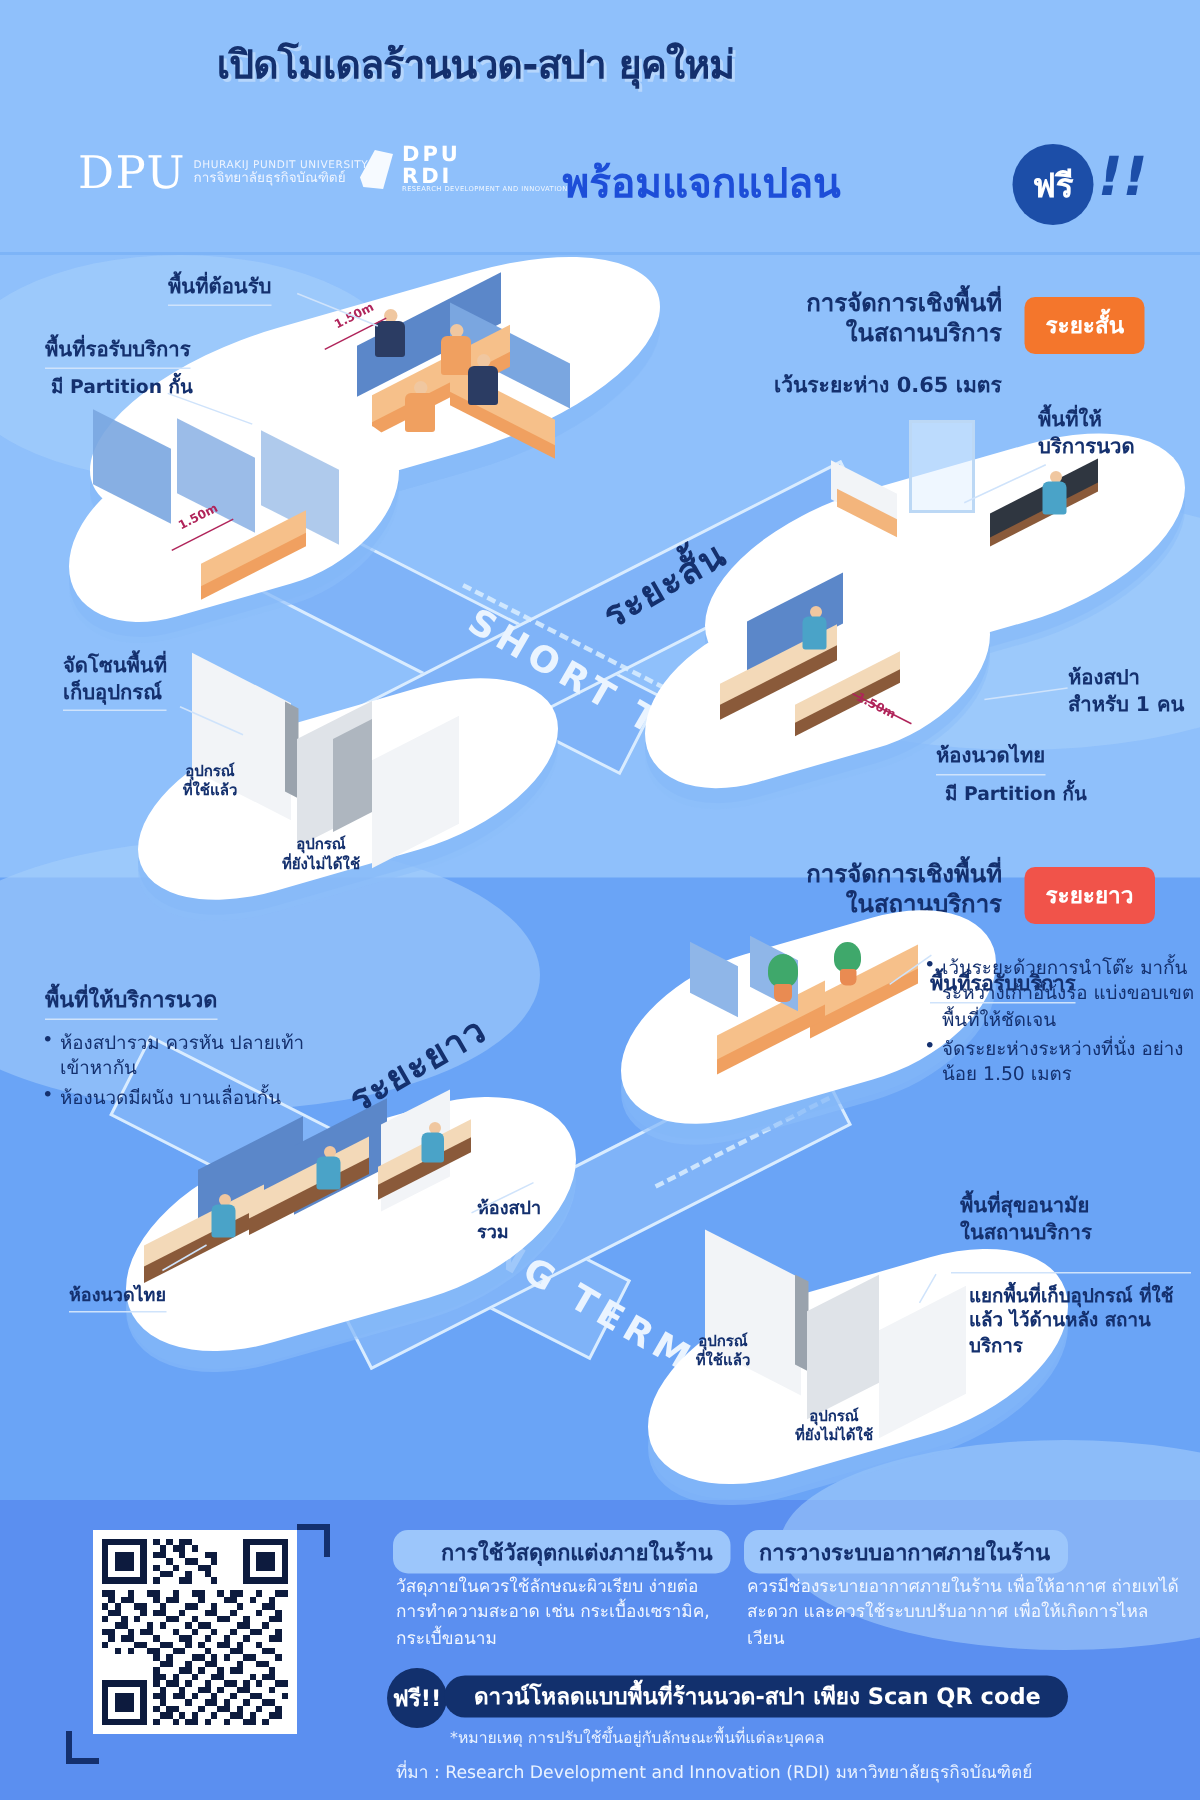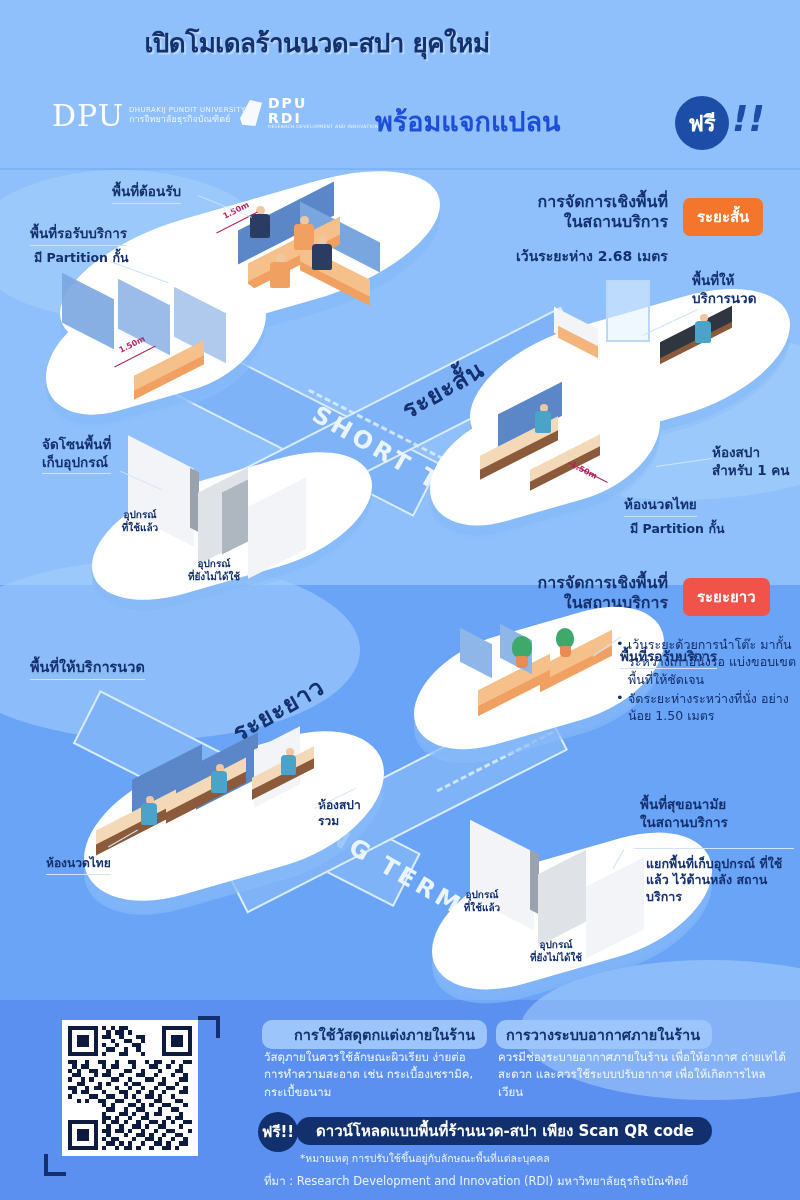--- a/index.html
+++ b/index.html
@@ -275,21 +275,21 @@
   <div class="roadtxt th" style="left:398px; top:370px; transform:rotate(-30deg);">ระยะสั้น</div>
   <div class="roadtxt" style="left:300px; top:452px; transform:rotate(30deg);">SHORT TERM</div>
   <div class="roadtxt th" style="left:228px; top:690px; transform:rotate(-30deg);">ระยะยาว</div>
   <div class="roadtxt" style="left:280px; top:846px; transform:rotate(30deg);">LONG TERM</div>
 
   <div class="sec-head" style="left:498px; top:192px; width:170px;">
     <div class="ttl">การจัดการเชิงพื้นที่</div>
     <div class="ttl">ในสถานบริการ</div>
   </div>
   <div class="pill short" style="left:683px; top:198px;">ระยะสั้น</div>
-  <div class="sec-sub" style="left:516px; top:245px;">เว้นระยะห่าง 2.68 เมตร</div>
+  <div class="sec-sub" style="left:516px; top:245px;">เว้นระยะห่าง 0.65 เมตร</div>
 
   <div class="iso-shadow" style="left:60px; top:212px; width:380px; height:120px;"></div>
   <div class="iso-plat" style="left:60px; top:200px; width:380px; height:118px;"></div>
 
   <div class="part" style="left:238px; top:206px; width:96px; height:34px; transform:skewY(-27deg);"></div>
   <div class="part-l" style="left:300px; top:222px; width:80px; height:30px; transform:skewY(27deg);"></div>
   <div class="desk-top" style="left:248px; top:240px; width:92px; height:22px; transform:skewY(-27deg);"></div>
   <div class="desk" style="left:248px; top:258px; width:92px; height:10px; transform:skewY(-27deg);"></div>
   <div class="desk-top" style="left:300px; top:262px; width:70px; height:20px; transform:skewY(27deg);"></div>
   <div class="desk" style="left:300px; top:279px; width:70px; height:9px; transform:skewY(27deg);"></div>
@@ -403,20 +403,24 @@
   <div class="pot" style="left:560px; top:646px; width:11px; height:11px;"></div>
 
   <div class="lbl under" style="left:620px; top:648px;">พื้นที่รอรับบริการ</div>
   <div class="leader" style="left:590px; top:646px; width:34px; transform:rotate(-35deg);"></div>
   <ul class="bullets" style="left:616px; top:636px; width:182px;">
     <li>เว้นระยะด้วยการนำโต๊ะ มากั้นระหว่างเก้าอี้นั่งรอ แบ่งขอบเขตพื้นที่ให้ชัดเจน</li>
     <li>จัดระยะห่างระหว่างที่นั่ง อย่างน้อย 1.50 เมตร</li>
   </ul>
 
   <div class="lbl under" style="left:30px; top:658px; font-size:14.5px; font-weight:700;">พื้นที่ให้บริการนวด</div>
+  <ul class="bullets" style="left:28px; top:686px; width:190px;">
+    <li>ห้องสปารวม ควรหัน ปลายเท้าเข้าหากัน</li>
+    <li>ห้องนวดมีผนัง บานเลื่อนกั้น</li>
+  </ul>
 
   <div class="iso-shadow" style="left:84px; top:762px; width:300px; height:130px;"></div>
   <div class="iso-plat" style="left:84px; top:752px; width:300px; height:128px;"></div>
 
   <div class="part" style="left:132px; top:762px; width:70px; height:48px; transform:skewY(-27deg);"></div>
   <div class="part" style="left:196px; top:748px; width:62px; height:46px; transform:skewY(-27deg);"></div>
   <div class="wall" style="left:254px; top:738px; width:46px; height:58px; transform:skewY(-27deg);"></div>
 
   <div class="bed-top" style="left:96px; top:810px; width:80px; height:16px; transform:skewY(-27deg);"></div>
   <div class="bed" style="left:96px; top:824px; width:80px; height:11px; transform:skewY(-27deg);"></div>

